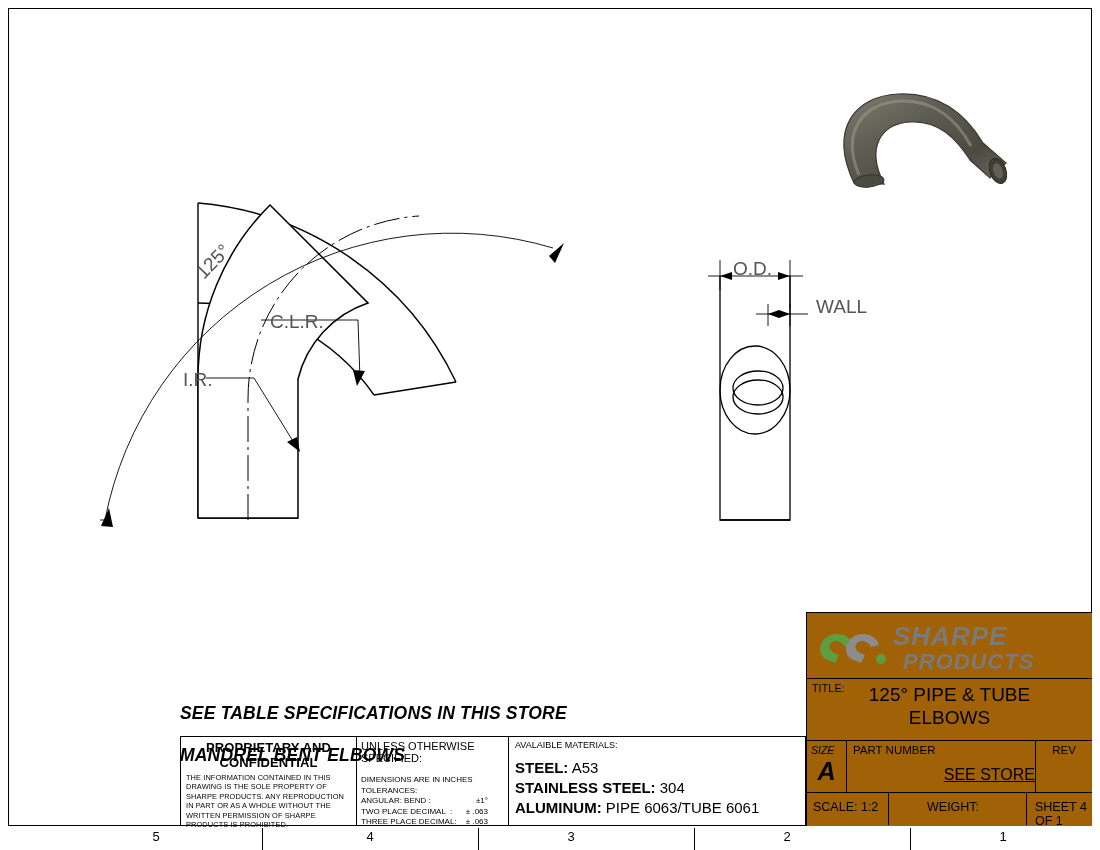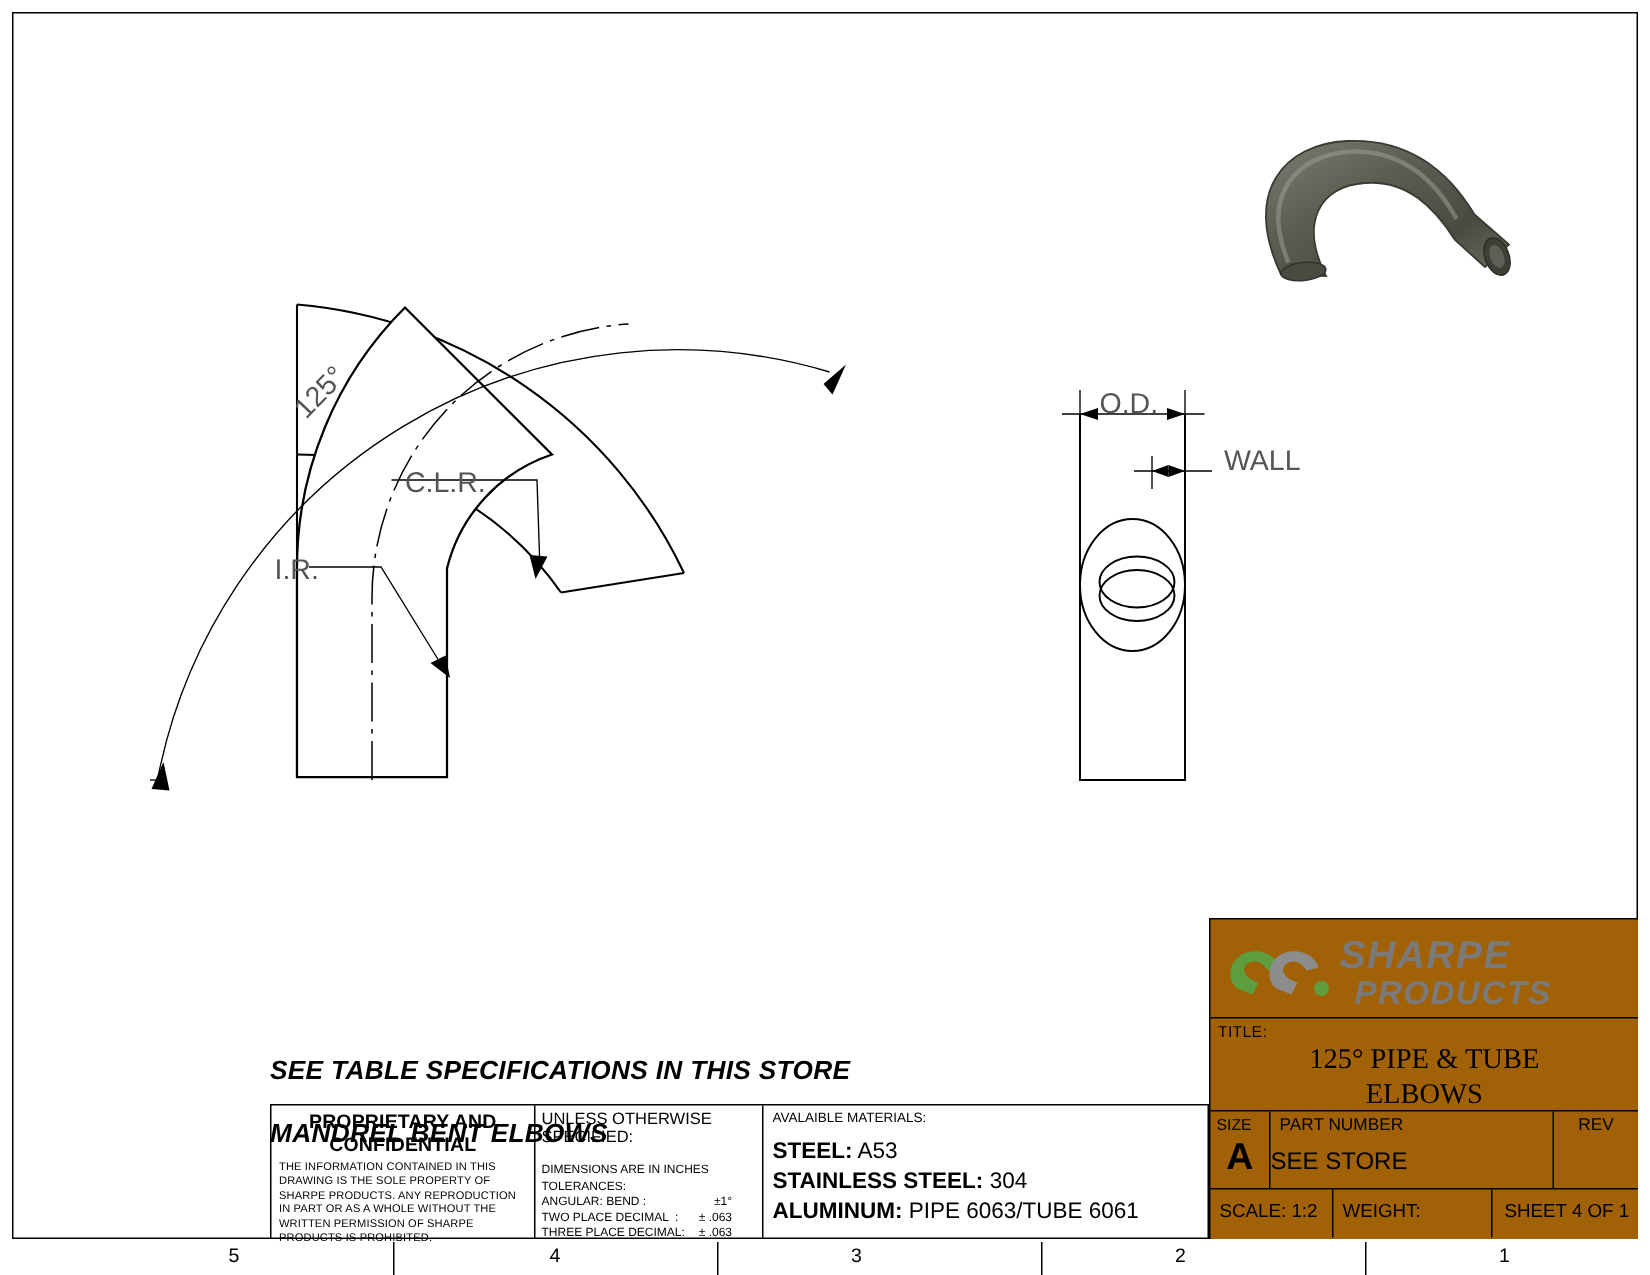--- a/index.html
+++ b/index.html
@@ -83,38 +83,38 @@
     position: absolute;
     left: 5px;
     top: 3px;
     font-size: 10.5px;
     letter-spacing: .2px;
   }
   .tb-title .val {
     position: absolute;
     left: 0;
     right: 0;
-    top: 16px;
+    top: 4px;
     text-align: center;
     font-size: 19px;
     line-height: 23px;
-    font-family: Liberation Serif, serif;
   }
   .tb-row-part {
     position: relative;
     height: 52px;
     border-bottom: 1.5px solid #000;
     box-sizing: border-box;
     display: flex;
   }
   .tb-size {
     width: 40px;
     border-right: 1.5px solid #000;
     box-sizing: border-box;
     position: relative;
+    font-style: italic;
   }
   .tb-size .lbl {
     position: absolute;
     left: 4px;
     top: 3px;
     font-size: 10.5px;
   }
   .tb-size .val {
     position: absolute;
     left: 0; right: 0;
@@ -132,22 +132,23 @@
   .tb-partno .lbl {
     position: absolute;
     left: 6px;
     top: 3px;
     font-size: 11.5px;
   }
   .tb-partno .val {
     position: absolute;
     left: 0; right: 0;
     top: 25px;
-    text-align: left;
+    text-align: right;
     font-size: 16px;
+    text-decoration: underline;
   }
   .tb-rev {
     width: 56px;
     box-sizing: border-box;
     position: relative;
   }
   .tb-rev .lbl {
     position: absolute;
     left: 0; right: 0;
     top: 3px;
@@ -166,20 +167,21 @@
     box-sizing: border-box;
     font-size: 12.5px;
     padding: 7px 0 0 6px;
   }
   .tb-weight {
     width: 106px;
     border-right: 1.5px solid #000;
     box-sizing: border-box;
     font-size: 12.5px;
     padding: 7px 0 0 6px;
+    margin-left: 32px;
   }
   .tb-sheet {
     flex: 1;
     box-sizing: border-box;
     font-size: 12.5px;
     padding: 7px 0 0 8px;
   }
 
   
   .notes-head {

